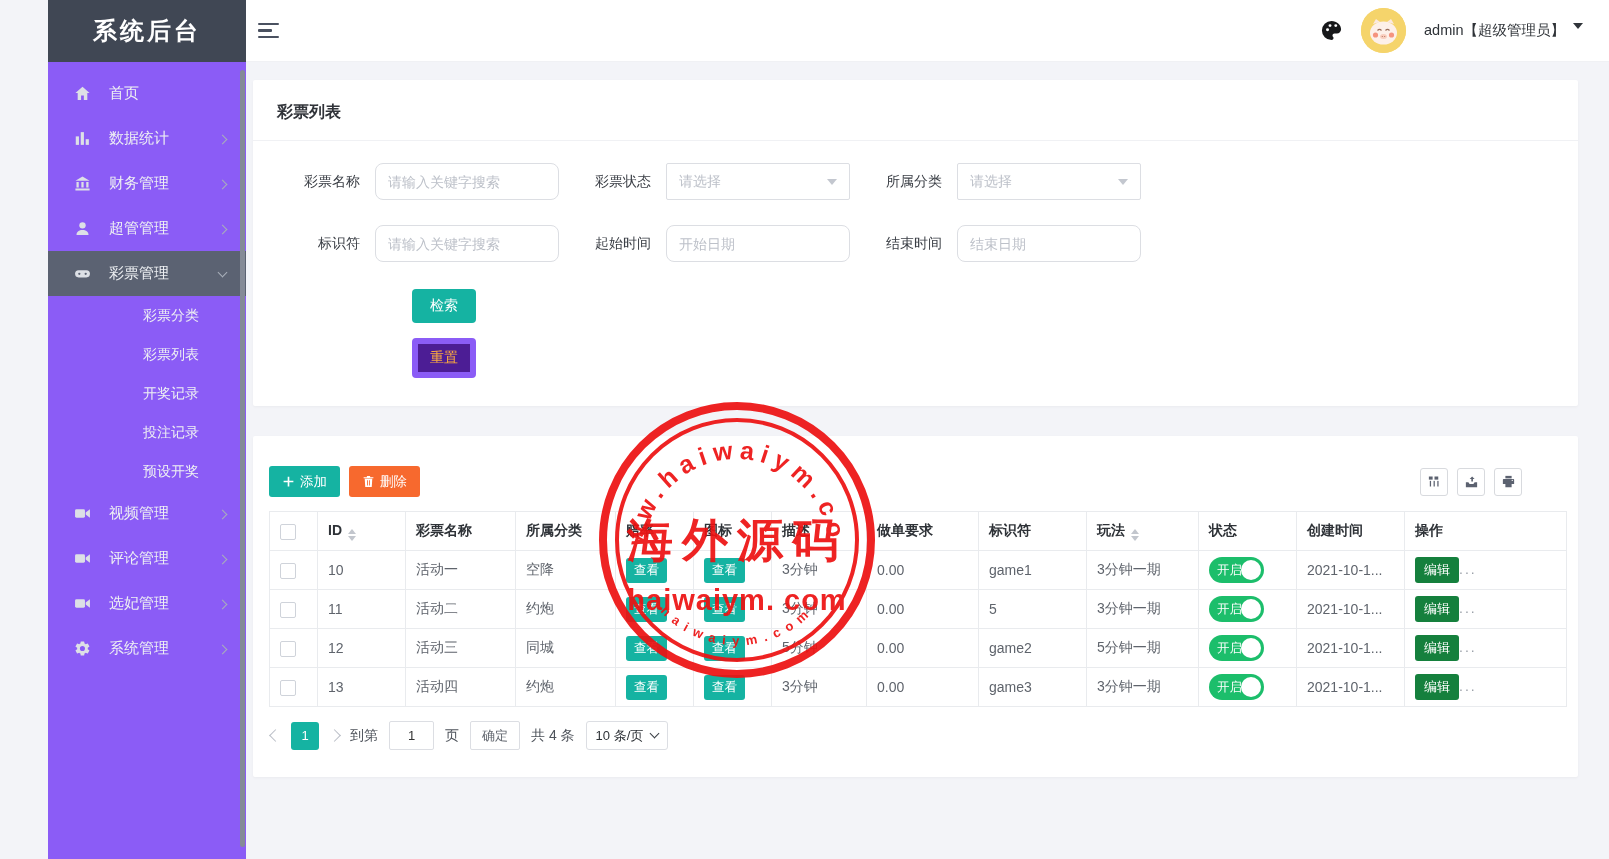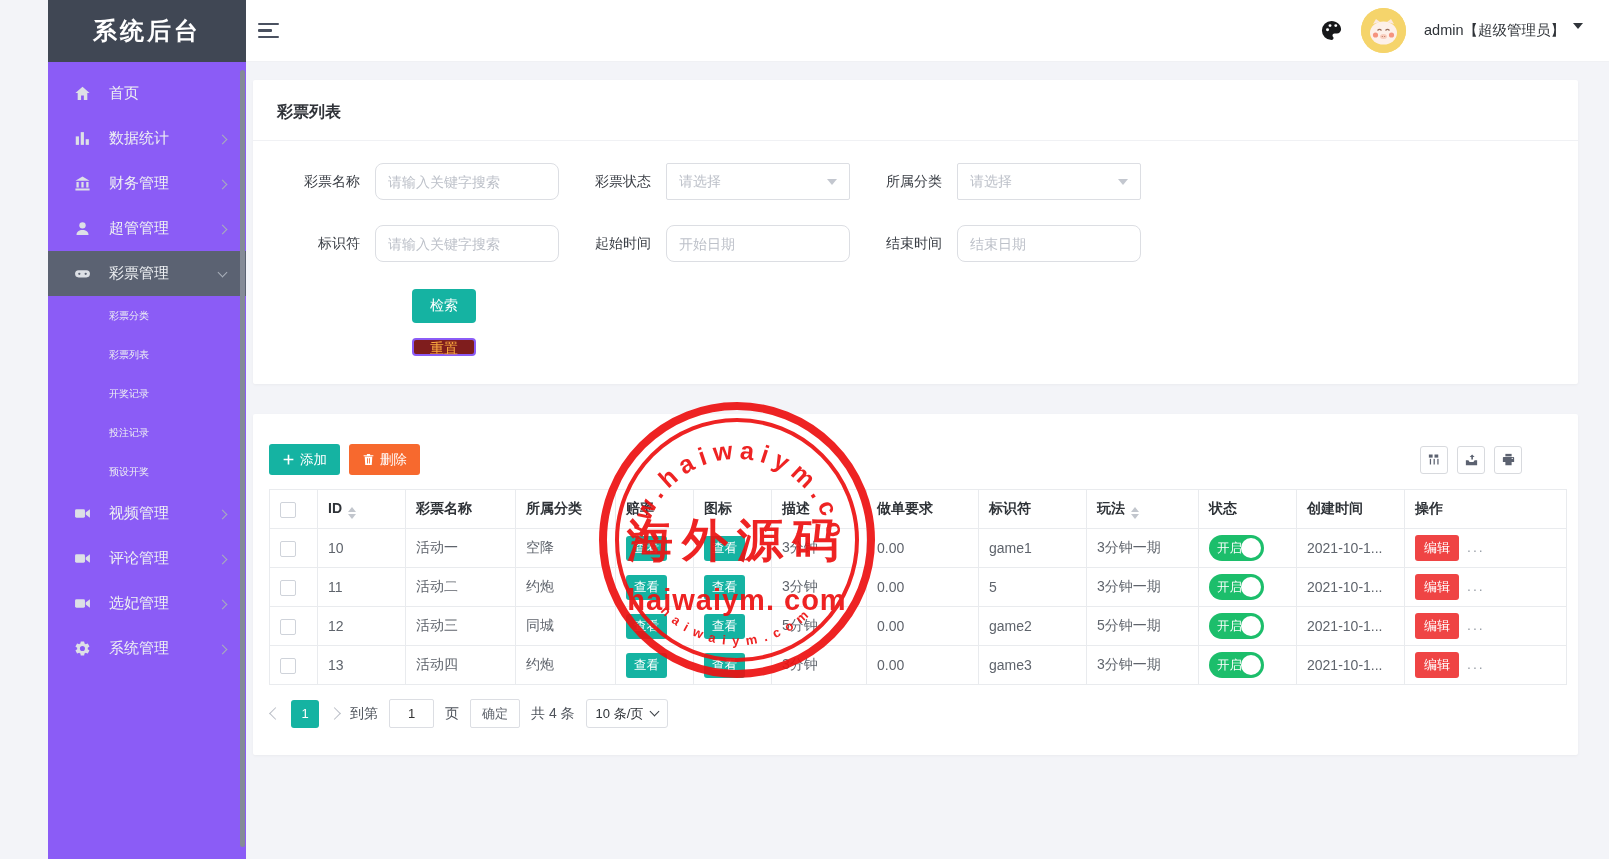--- a/index.html
+++ b/index.html
@@ -14,21 +14,21 @@
   .nav { padding-top:9px; }
   .menu-item { height:45px; display:flex; align-items:center; padding:0 20px 0 24px;
                color:#eef0f3; font-size:15px; cursor:pointer; }
   .menu-item.active { background:#5b6272; }
   .mi-icon { width:20px; height:20px; margin-right:17px; display:flex; align-items:center; justify-content:center; }
   .mi-icon svg { width:17px; height:17px; fill:#dde0e6; }
   .mi-label { flex:1; }
   .chev { width:7px; height:7px; border-right:1.6px solid #a9afba; border-bottom:1.6px solid #a9afba;
           transform:rotate(-45deg); margin-top:1px; }
   .chev.down { transform:rotate(45deg); margin-top:-3px; }
-  .submenu .menu-item { height:39px; padding-left:61px; font-size:10px; font-weight:500; }
+  .submenu .menu-item { height:39px; padding-left:95px; font-size:14px; font-weight:500; }
   .sb-thumb { position:absolute; top:70px; bottom:12px; right:1px; width:5px;
               background:#858b97; border-radius:3px; }
 
   
   .main { flex:1; display:flex; flex-direction:column; min-width:0; }
   .topbar { height:62px; background:#fff; display:flex; align-items:center;
             padding:0 26px 0 12px; border-bottom:1px solid #f0f1f4; }
   .hamburger { width:24px; cursor:pointer; }
   .hamburger span { display:block; height:2.6px; background:#4a5160; margin:4px 0; border-radius:1px; }
   .hamburger span:nth-child(1){ width:21px; } .hamburger span:nth-child(2){ width:14px; } .hamburger span:nth-child(3){ width:21px; }
@@ -55,21 +55,21 @@
          font-size:14px; color:#333; font-family:"Liberation Sans",sans-serif; background:#fff; }
   .inp::placeholder { color:#bdc1c9; }
   .sel { width:184px; height:37px; border:1px solid #dcdee3; border-radius:2px; padding:0 12px;
          display:flex; align-items:center; justify-content:space-between; cursor:pointer; background:#fff; }
   .sel .sel-text { font-size:14px; color:#bdc1c9; }
   .sel-caret { width:0; height:0; border-left:5px solid transparent; border-right:5px solid transparent;
                border-top:6px solid #c3c7cf; }
   .form-actions { padding:2px 0 28px 122px; display:flex; gap:15px;flex-direction:column; }
   .btn { border:none; border-radius:4px; font-size:14px; cursor:pointer; font-family:"Liberation Sans",sans-serif; }
   .btn-search { width:64px; height:34px; background:#15b3a2; color:#fff; }
-  .btn-reset { width:64px; height:18px; background:#7f1d1d; border:2px solid #8b5cf6; color:#fcab3f; }
+  .btn-reset { width:64px; height:40px; background:#4c1d95; border:6px solid #8b5cf6; color:#fcab3f; }
 
   
   .table-card { margin-top:30px; padding:30px 16px 21px; }
   .toolbar { display:flex; align-items:center; margin-bottom:14px; }
   .btn-add, .btn-del { height:31px; padding:0 13px; border-radius:3px; color:#fff; font-size:13.5px;
                        display:inline-flex; align-items:center; gap:5px; }
   .btn-add { background:#15b3a2; margin-right:9px; }
   .btn-del { background:#f7692e; }
   .btn-add svg, .btn-del svg { width:13px; height:13px; fill:#fff; }
   .toolbar-right { margin-left:auto; margin-right:40px; display:flex; gap:9px; }
@@ -88,22 +88,22 @@
   .sort { display:inline-flex; flex-direction:column; gap:2px; margin-left:6px; vertical-align:1px; }
   .sort i { width:0; height:0; border-left:4.5px solid transparent; border-right:4.5px solid transparent; }
   .sort .up { border-bottom:5px solid #c2c6cd; }
   .sort .dn { border-top:5px solid #c2c6cd; }
   .btn-view { height:25px; padding:0 8px; background:#15b3a2; color:#fff; font-size:12.5px;
               border:none; border-radius:3px; cursor:pointer; }
   .switch { width:55px; height:26px; border-radius:13px; background:#1cbe6b; color:#fff; font-size:12.5px;
             display:inline-flex; align-items:center; padding-left:8px; position:relative; cursor:pointer; }
   .switch::after { content:""; position:absolute; top:3px; right:3px; width:20px; height:20px;
                    border-radius:50%; background:#fff; }
-  .btn-edit { height:26px; padding:0 9px; background:#ef4444; color:#fff; font-size:13px;
-              border:none; border-radius:3px; cursor:pointer; margin-right:8px; }
+  .btn-edit { height:26px; padding:0 9px; background:#15803d; color:#fff; font-size:13px;
+              border:none; border-radius:3px; cursor:pointer; }
   .more-dots { color:#9aa0a8; letter-spacing:2px; }
 
   
   .pagination { display:flex; align-items:center; gap:11px; padding:14px 2px 6px; font-size:14px; color:#4d525a; }
   .pg-arrow { width:9px; height:9px; border-right:1.8px solid #b9bec6; border-bottom:1.8px solid #b9bec6; cursor:pointer; }
   .pg-arrow.left { transform:rotate(135deg); }
   .pg-arrow.right { transform:rotate(-45deg); }
   .pg-page { width:28px; height:28px; background:#15b3a2; color:#fff; border-radius:3px; font-size:13px;
              display:flex; align-items:center; justify-content:center; cursor:pointer; }
   .pg-input { width:45px; height:29px; border:1px solid #dcdee3; border-radius:2px; text-align:center;

